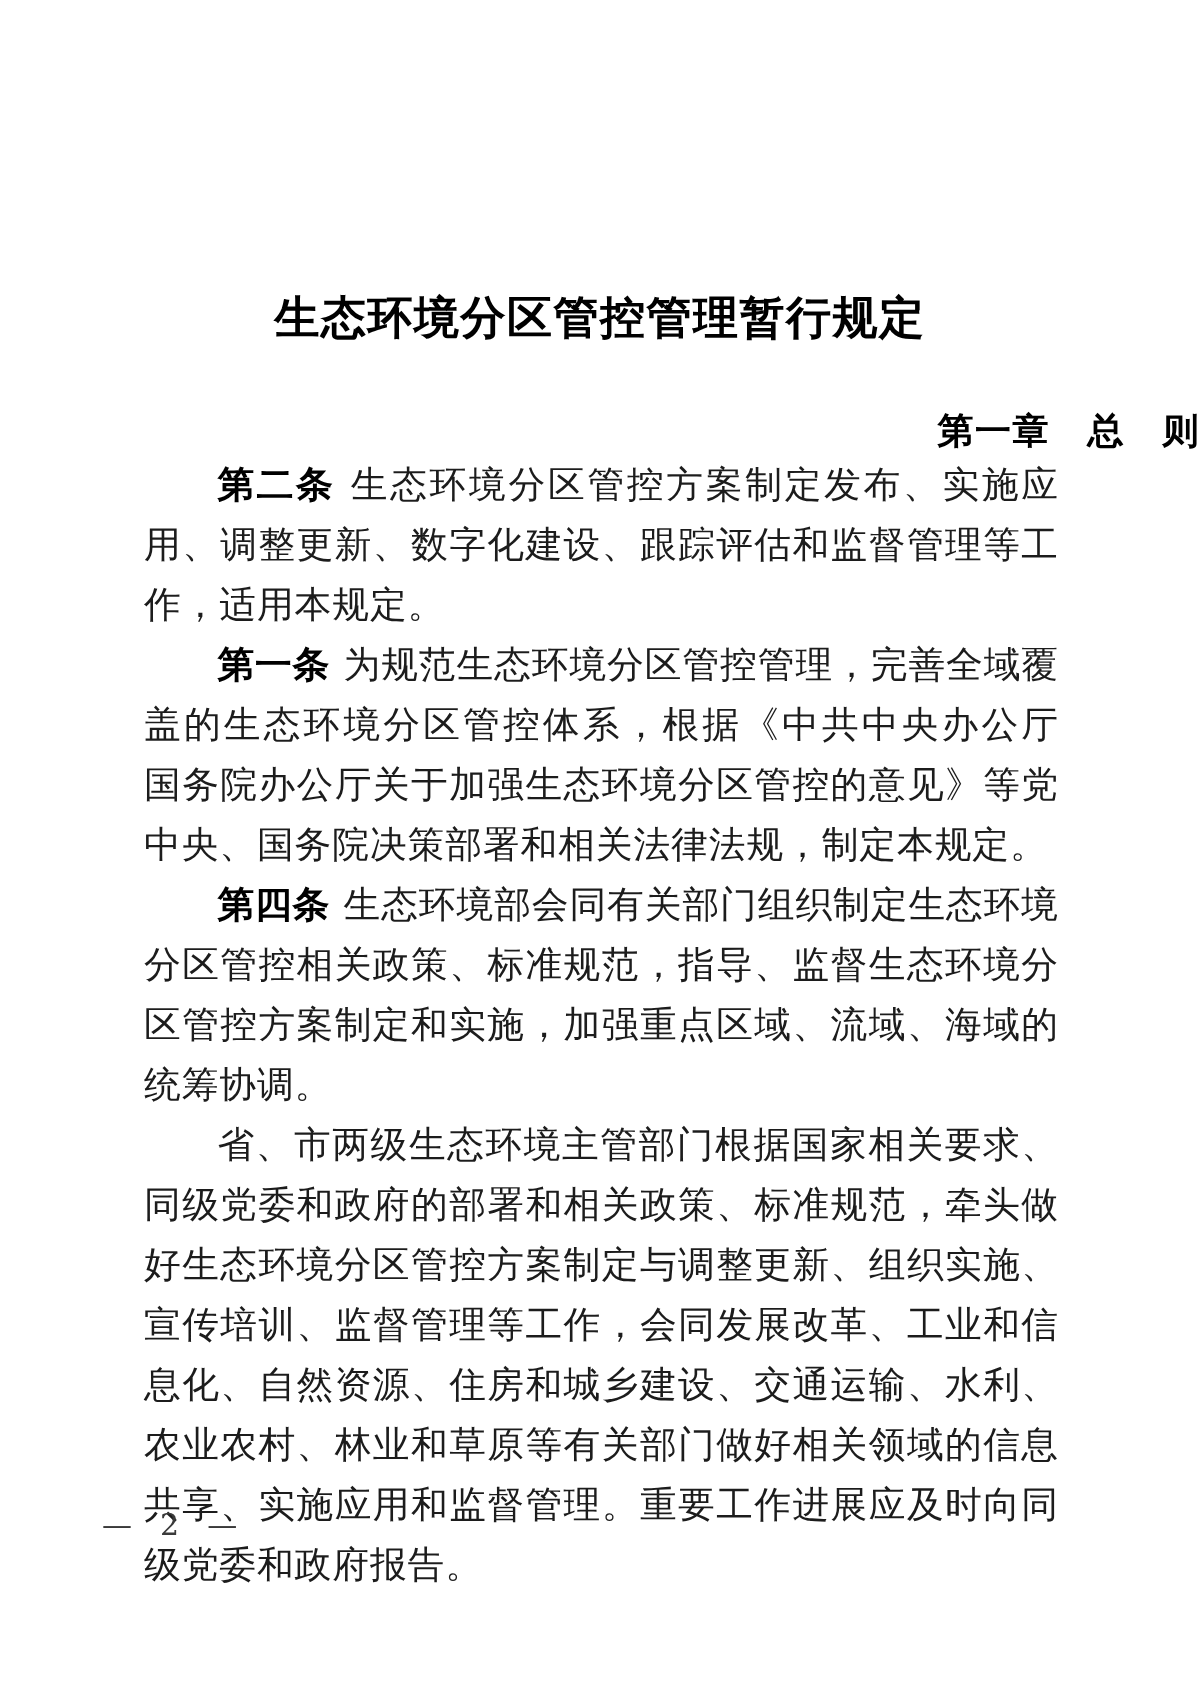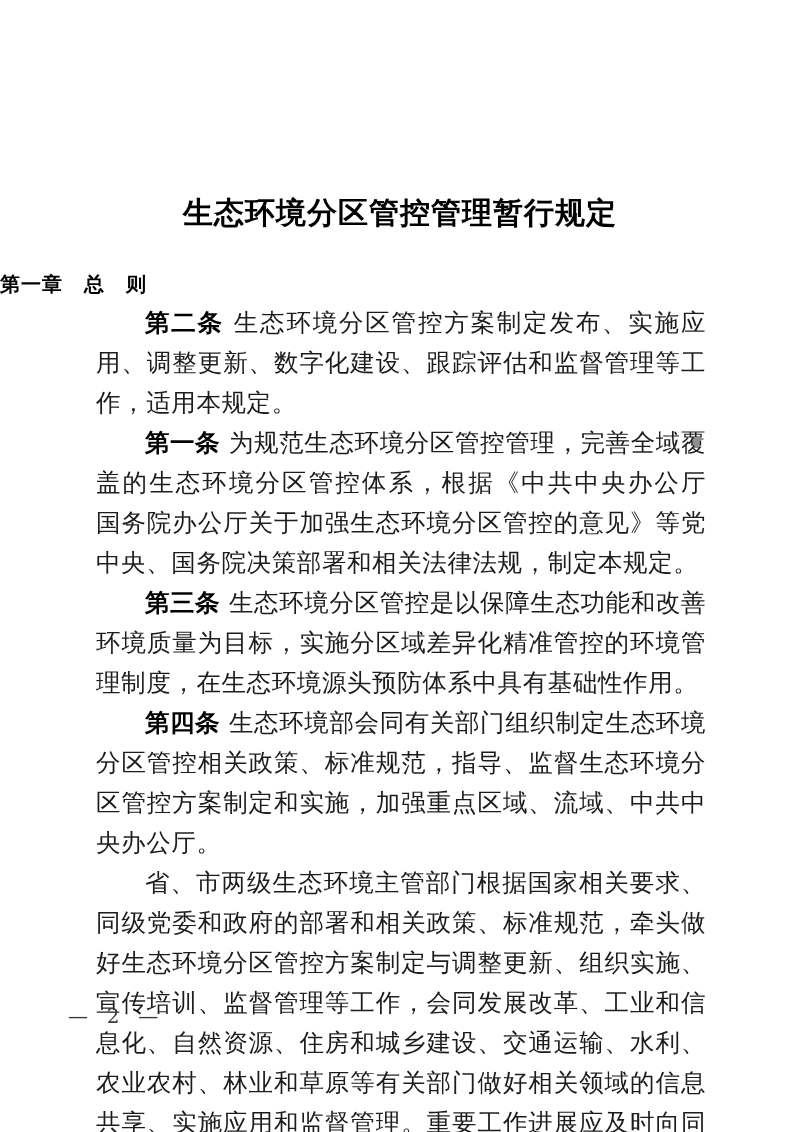--- a/index.html
+++ b/index.html
@@ -33,24 +33,24 @@
     letter-spacing: 1px;
     color: #000000;
   }
 
   
   .chapter-heading {
     position: absolute;
     top: 252px;
     left: 0;
     width: 800px;
-    text-align: left;
+    text-align: right;
     font-family: "DejaVu Sans", "Liberation Sans", sans-serif;
     font-weight: 700;
-    font-size: 20px;
+    font-size: 24px;
     line-height: 30px;
     letter-spacing: 1px;
     color: #000000;
     white-space: pre;
   }
 
   
   .body-column {
     position: absolute;
     top: 303px;
@@ -107,26 +107,23 @@
   <div class="body-column">
 
     <p class="article">
       <span class="art-no">第二条</span><span class="art-gap"></span><span>生态环境分区管控方案制定发布、实施应用、调整更新、数字化建设、跟踪评估和监督管理等工作，适用本规定。</span>
     </p>
 
     <p class="article">
       <span class="art-no">第一条</span><span class="art-gap"></span><span>为规范生态环境分区管控管理，完善全域覆盖的生态环境分区管控体系，根据《中共中央办公厅　国务院办公厅关于加强生态环境分区管控的意见》等党中央、国务院决策部署和相关法律法规，制定本规定。</span>
     </p>
 
-    <p class="article">
-      <span class="art-no">第三条</span><span class="art-gap"></span><span>生态环境分区管控是以保障生态功能和改善环境质量为目标，实施分区域差异化精准管控的环境管理制度，在生态环境源头预防体系中具有基础性作用。</span>
-    </p>
 
     <p class="article">
-      <span class="art-no">第四条</span><span class="art-gap"></span><span>生态环境部会同有关部门组织制定生态环境分区管控相关政策、标准规范，指导、监督生态环境分区管控方案制定和实施，加强重点区域、流域、中共中央办公厅。</span>
+      <span class="art-no">第四条</span><span class="art-gap"></span><span>生态环境部会同有关部门组织制定生态环境分区管控相关政策、标准规范，指导、监督生态环境分区管控方案制定和实施，加强重点区域、流域、海域的统筹协调。</span>
     </p>
 
     <p class="article">
       <span>省、市两级生态环境主管部门根据国家相关要求、同级党委和政府的部署和相关政策、标准规范，牵头做好生态环境分区管控方案制定与调整更新、组织实施、宣传培训、监督管理等工作，会同发展改革、工业和信息化、自然资源、住房和城乡建设、交通运输、水利、农业农村、林业和草原等有关部门做好相关领域的信息共享、实施应用和监督管理。重要工作进展应及时向同级党委和政府报告。</span>
     </p>
 
   </div>
 
   <div class="page-footer">—  2  —</div>
 

